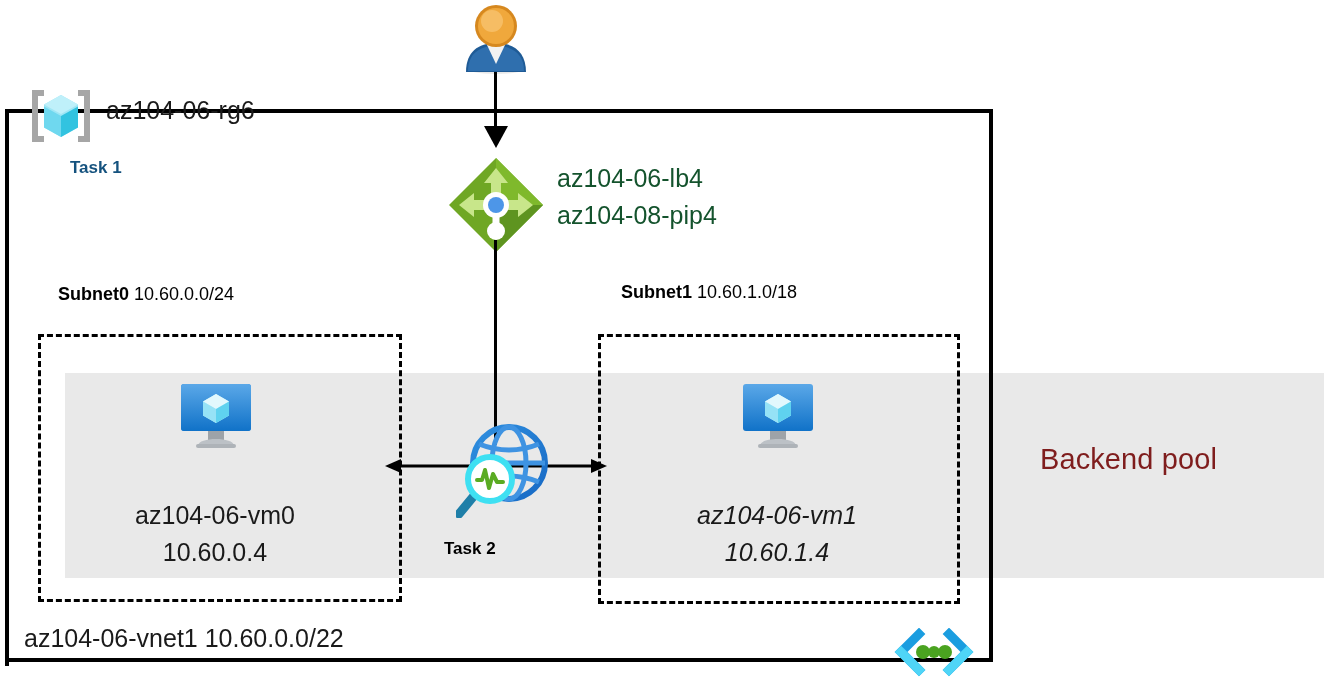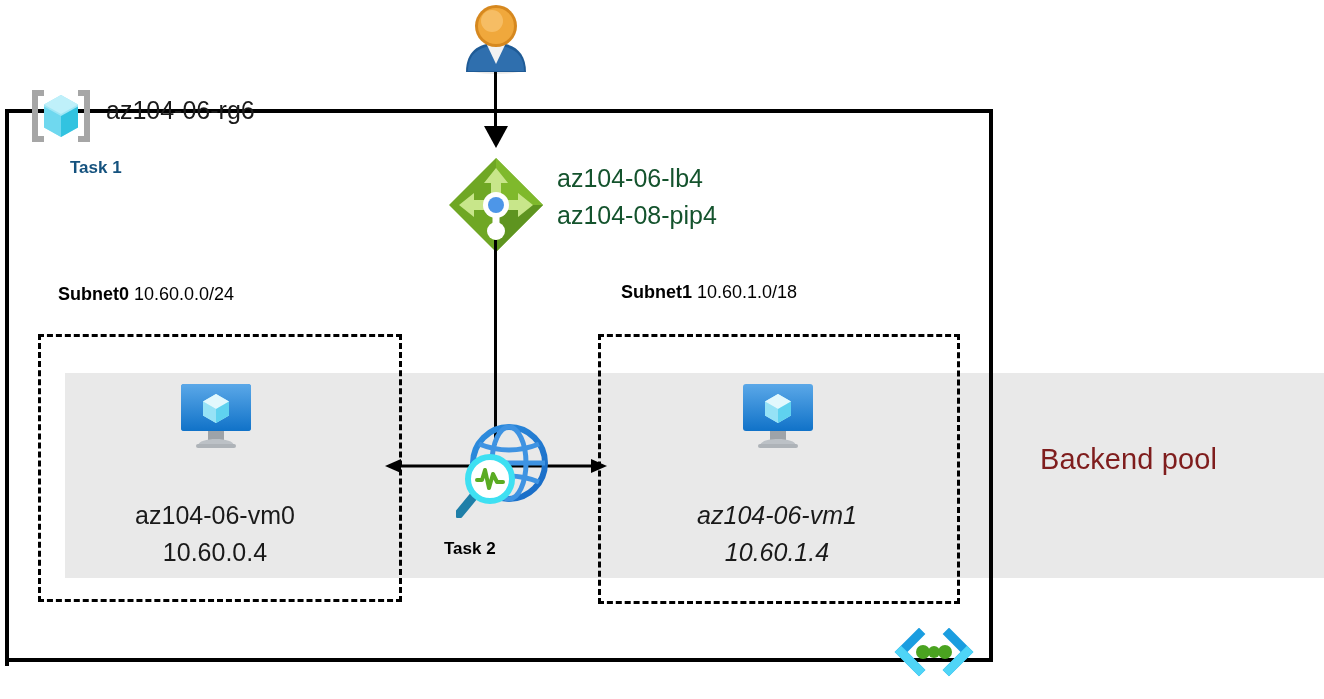--- a/index.html
+++ b/index.html
@@ -344,20 +344,21 @@
       <path d="M23 60 Q53 48 83 60" fill="none" stroke="#3f93e2" stroke-width="5"></path>
 
       <line x1="26" y1="64" x2="3" y2="92" stroke="#1f7fa8" stroke-width="9" stroke-linecap="round"></line>
 
       <circle cx="34" cy="57" r="22" fill="#ffffff" stroke="#3ee0f2" stroke-width="6"></circle>
       <polyline points="21,58 26,58 29,48 33,66 37,52 41,60 47,60" fill="none" stroke="#5aab22" stroke-width="4" stroke-linecap="round" stroke-linejoin="round"></polyline>
     </svg>
   </div>
   <div class="abs task2">Task 2</div>
 
+  <div class="abs vnet-label">az104-06-vnet1 10.60.0.0/22</div>
   <div class="abs vnet-icon">
     <svg viewBox="0 0 82 50" width="82" height="50">
       <g stroke-linecap="square" fill="none" stroke-width="9">
         <path d="M26 6 L8 24 L26 42" stroke="#1a9de0"></path>
         <path d="M56 6 L74 24 L56 42" stroke="#1a9de0"></path>
       </g>
       <g stroke-linecap="square" fill="none" stroke-width="9">
         <path d="M8 24 L26 42" stroke="#4fd5f7"></path>
         <path d="M74 24 L56 42" stroke="#4fd5f7"></path>
       </g>

